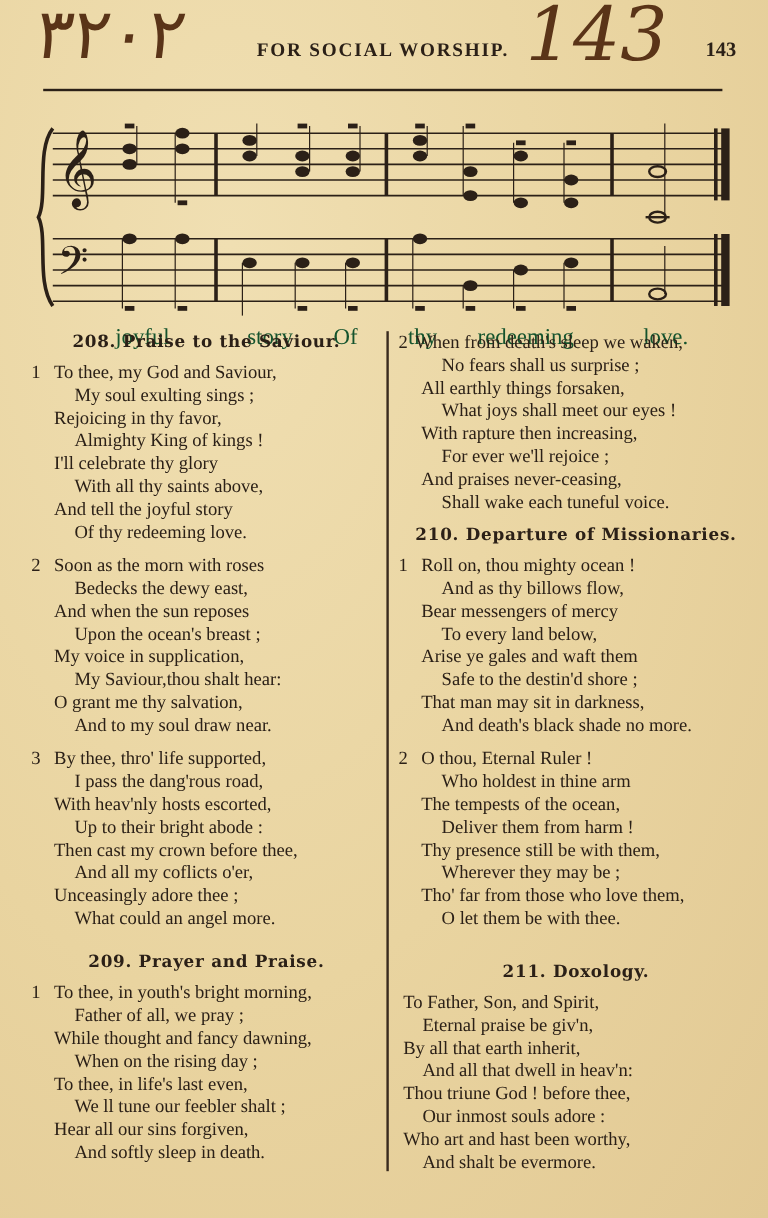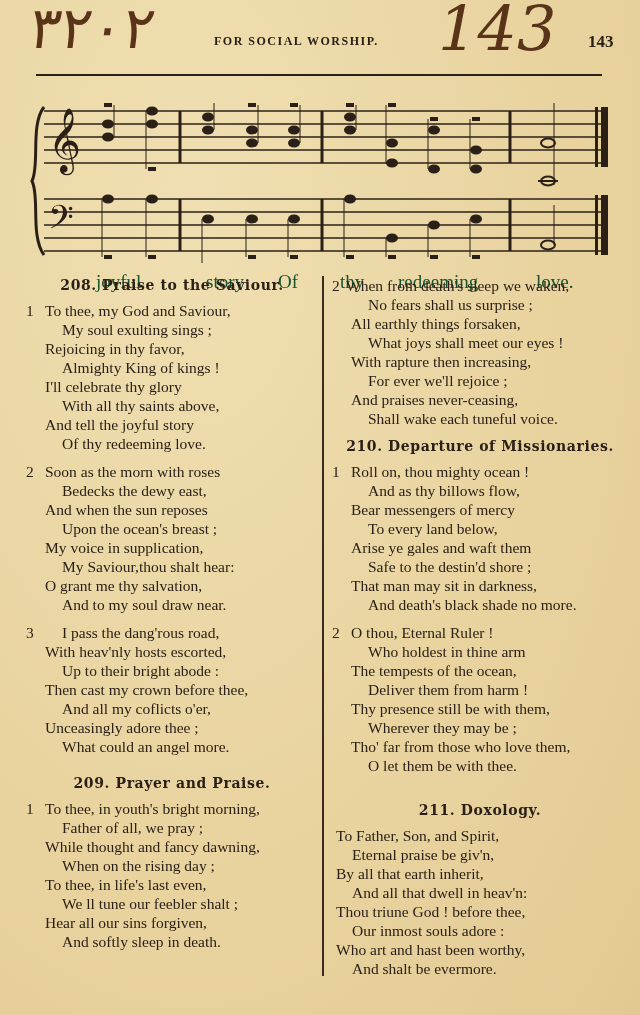--- a/index.html
+++ b/index.html
@@ -7,21 +7,21 @@
     width:640px; height:1015px; overflow:hidden;
     background:#ecd9a8;
     background-image: radial-gradient(ellipse at 30% 20%, #f0dfb2 0%, #e9d4a0 55%, #e2c994 100%);
     font-family:"DejaVu Serif","Liberation Serif",serif;
     color:#2a1d12;
     position:relative;
   }
   .page { position:absolute; left:0; top:0; width:640px; height:1015px; }
   .header { position:absolute; left:0; top:0; width:640px; height:80px; }
   .hand-left { position:absolute; left:30px; top:-6px; font-family:"DejaVu Serif",serif; font-size:58px; color:#5a3418; letter-spacing:4px; transform:skewX(-8deg); }
-  .run-title { position:absolute; left:214px; top:34px; font-size:12px; font-weight:bold; letter-spacing:1.5px; color:#2b2017; font-family:"Liberation Serif",serif; }
+  .run-title { position:absolute; left:214px; top:34px; font-size:16px; font-weight:bold; letter-spacing:1.5px; color:#2b2017; font-family:"Liberation Serif",serif; }
   .hand-num { position:absolute; left:438px; top:-8px; font-size:62px; font-style:italic; color:#5a3418; font-family:"DejaVu Serif",serif; }
   .page-num { position:absolute; left:588px; top:32px; font-size:17px; font-weight:bold; color:#2b2017; font-family:"Liberation Serif",serif; }
   .rule { position:absolute; left:36px; top:74px; width:566px; height:2px; background:#2b2017; }
 
   .music { position:absolute; left:30px; top:95px; width:590px; height:170px; }
   .lyric { position:absolute; top:176px; font-size:19px; font-family:"Liberation Serif",serif; color:#14532d; }
 
   .col { position:absolute; font-family:"Liberation Serif",serif; font-size:15.5px; line-height:19px; color:#2b2017; }
   .col-left { left:24px; top:276px; width:296px; }
   .col-right { left:330px; top:276px; width:300px; }
@@ -191,21 +191,21 @@
       <div class="line even">Bedecks the dewy east,</div>
       <div class="line odd">And when the sun reposes</div>
       <div class="line even">Upon the ocean's breast ;</div>
       <div class="line odd">My voice in supplication,</div>
       <div class="line even">My Saviour,thou shalt hear:</div>
       <div class="line odd">O grant me thy salvation,</div>
       <div class="line even">And to my soul draw near.</div>
     </div>
 
     <div class="stanza">
-      <div class="line odd"><span class="num">3</span></div>
+      <div class="line odd"><span class="num">3</span><span>By thee, thro' life supported,</span></div>
       <div class="line even">I pass the dang'rous road,</div>
       <div class="line odd">With heav'nly hosts escorted,</div>
       <div class="line even">Up to their bright abode :</div>
       <div class="line odd">Then cast my crown before thee,</div>
       <div class="line even">And all my coflicts o'er,</div>
       <div class="line odd">Unceasingly adore thee ;</div>
       <div class="line even">What could an angel more.</div>
     </div>
 
     <div class="hymn-title" style="margin-top:18px">209. Prayer and Praise.</div>

